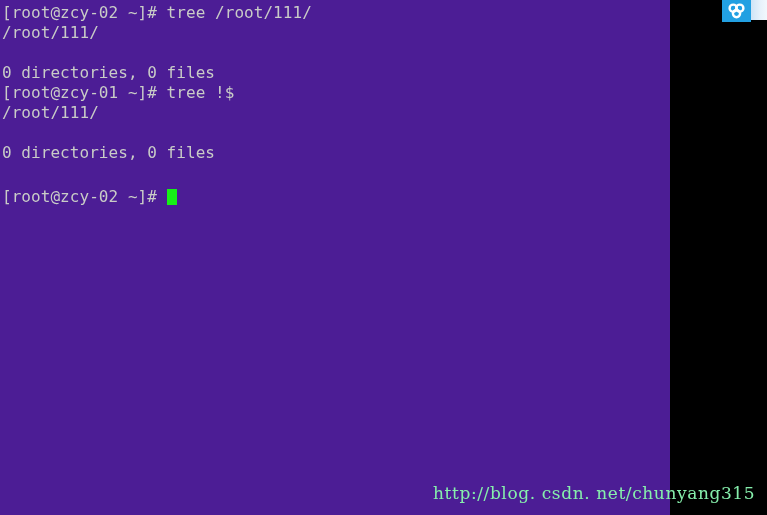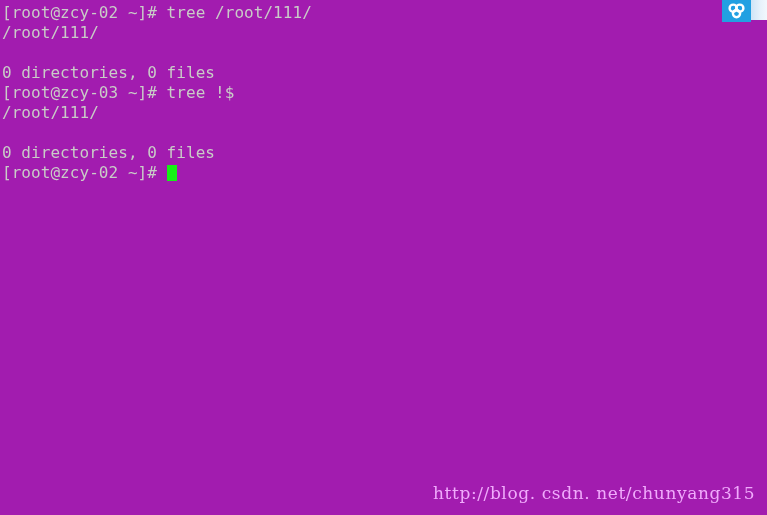--- a/index.html
+++ b/index.html
@@ -15,43 +15,44 @@
     background: #000000;
     overflow: hidden;
     font-family: "DejaVu Sans Mono", "Liberation Mono", monospace;
   }
 
   
   #terminal {
     position: absolute;
     left: 0;
     top: 0;
-    width: 767px;
+    width: 670px;
     height: 515px;
     padding: 3px 0 0 2px;
     box-sizing: border-box;
-    background: #a21caf;
+    background: #4c1d95;
   }
 
   .term-line {
     height: 20px;
     line-height: 20px;
     font-size: 16px;
     letter-spacing: 0.05px;
     color: #c9ccc7;
     white-space: pre;
     font-family: "DejaVu Sans Mono", "Liberation Mono", monospace;
   }
 
   .term-line.blank {
     color: transparent;
   }
 
   .prompt-line {
     position: relative;
+    margin-top: 24px;
   }
 
   .cursor-block {
     display: inline-block;
     width: 10px;
     height: 16px;
     background: #16f016;
     vertical-align: -3px;
     margin-left: 0px;
   }
@@ -87,36 +88,36 @@
   }
 
   
   #watermark {
     position: absolute;
     left: 433px;
     top: 483px;
     font-family: "DejaVu Serif", "Liberation Serif", serif;
     font-size: 17px;
     line-height: 20px;
-    color: #f0abfc;
+    color: #86efac;
     letter-spacing: 0.6px;
     white-space: pre;
   }
 </style>
 </head>
 <body>
 
 <div id="screen">
 
   <div id="terminal">
     <div class="term-line">[root@zcy-02 ~]# tree /root/111/</div>
     <div class="term-line">/root/111/</div>
     <div class="term-line blank"></div>
     <div class="term-line">0 directories, 0 files</div>
-    <div class="term-line">[root@zcy-03 ~]# tree !$</div>
+    <div class="term-line">[root@zcy-01 ~]# tree !$</div>
     <div class="term-line">/root/111/</div>
     <div class="term-line blank"></div>
     <div class="term-line">0 directories, 0 files</div>
 
     <div class="term-line prompt-line"><span>[root@zcy-02 ~]# </span><span class="cursor-block"></span></div>
   </div>
 
   <div id="corner-widget">
     <div id="corner-logo">
       <svg width="19" height="16" viewBox="0 0 19 16" aria-hidden="true">

